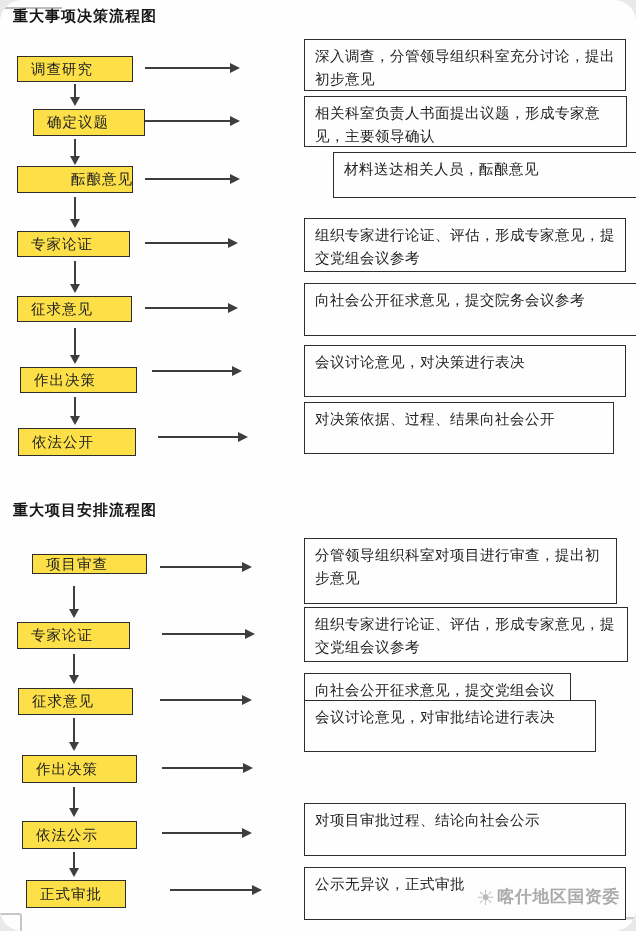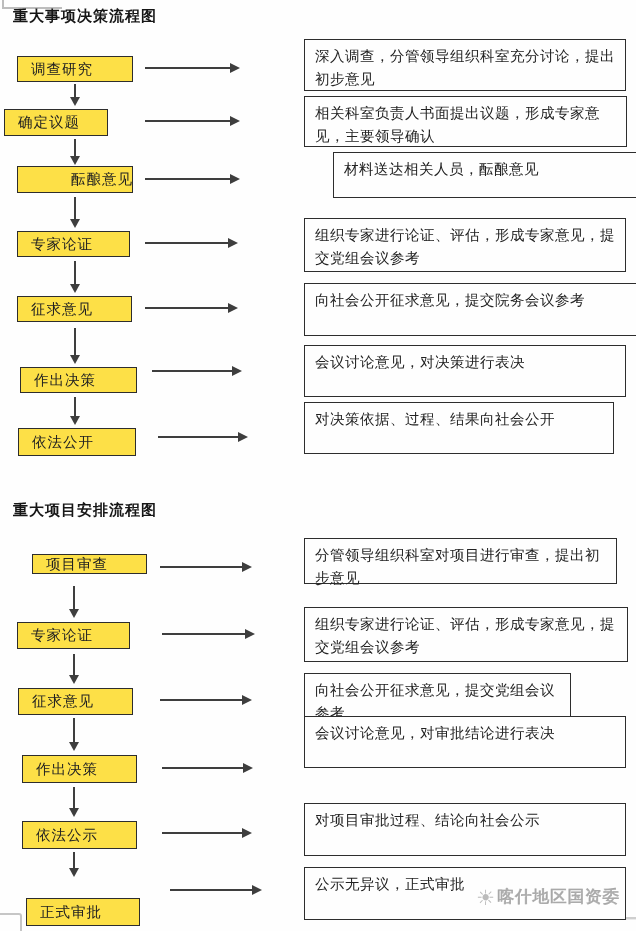--- a/index.html
+++ b/index.html
@@ -4,20 +4,21 @@
 <style>
   html,body{margin:0;padding:0;background:#e9e9e9;}
   .canvas{
     position:relative;
     width:636px;height:931px;
     margin:0 auto;
     background:#fefefe;
     overflow:hidden;
     font-family:"Liberation Sans","DejaVu Sans",sans-serif;
     color:#1f1f1f;
+    border-radius:22px;
   }
   .sec-title{
     position:absolute;
     font-size:15px;
     font-weight:bold;
     letter-spacing:1px;
     color:#161616;
     white-space:nowrap;
   }
   .node{
@@ -133,21 +134,21 @@
 
   <div class="node" style="left:17px;top:56px;width:116px;height:26px;">
     <span class="nlabel">调查研究</span>
   </div>
   <div class="harrow" style="left:145px;top:67px;width:86px;"></div>
   <div class="dbox" style="left:304px;top:39px;width:322px;height:52px;">
     <span class="dtext">深入调查，分管领导组织科室充分讨论，提出初步意见</span>
   </div>
   <div class="varrow" style="left:74px;top:84px;height:14px;"></div>
 
-  <div class="node" style="left:4px;top:109px;width:104px;height:27px;">
+  <div class="node" style="left:33px;top:109px;width:112px;height:27px;">
     <span class="nlabel">确定议题</span>
   </div>
   <div class="harrow" style="left:145px;top:120px;width:86px;"></div>
   <div class="dbox" style="left:304px;top:96px;width:323px;height:51px;">
     <span class="dtext">相关科室负责人书面提出议题，形成专家意见，主要领导确认</span>
   </div>
   <div class="varrow" style="left:74px;top:139px;height:18px;"></div>
 
   <div class="node" style="left:17px;top:166px;width:116px;height:27px;padding-left:40px;">
     <span class="nlabel">酝酿意见</span>
@@ -192,21 +193,21 @@
   <div class="dbox" style="left:304px;top:402px;width:310px;height:52px;">
     <span class="dtext">对决策依据、过程、结果向社会公开</span>
   </div>
 
   <div class="sec-title" style="left:13px;top:501px;">重大项目安排流程图</div>
 
   <div class="node" style="left:32px;top:554px;width:115px;height:20px;">
     <span class="nlabel">项目审查</span>
   </div>
   <div class="harrow" style="left:160px;top:566px;width:83px;"></div>
-  <div class="dbox" style="left:304px;top:538px;width:313px;height:46px;">
+  <div class="dbox" style="left:304px;top:538px;width:313px;height:66px;">
     <span class="dtext">分管领导组织科室对项目进行审查，提出初步意见</span>
   </div>
   <div class="varrow" style="left:73px;top:586px;height:24px;"></div>
 
   <div class="node" style="left:17px;top:622px;width:113px;height:27px;">
     <span class="nlabel">专家论证</span>
   </div>
   <div class="harrow" style="left:162px;top:633px;width:84px;"></div>
   <div class="dbox" style="left:304px;top:607px;width:324px;height:55px;">
     <span class="dtext">组织专家进行论证、评估，形成专家意见，提交党组会议参考</span>
@@ -219,35 +220,35 @@
   <div class="harrow" style="left:160px;top:699px;width:83px;"></div>
   <div class="dbox" style="left:304px;top:673px;width:267px;height:56px;">
     <span class="dtext">向社会公开征求意见，提交党组会议参考</span>
   </div>
   <div class="varrow" style="left:73px;top:718px;height:25px;"></div>
 
   <div class="node" style="left:22px;top:755px;width:115px;height:28px;">
     <span class="nlabel">作出决策</span>
   </div>
   <div class="harrow" style="left:162px;top:767px;width:82px;"></div>
-  <div class="dbox" style="left:304px;top:716px;width:322px;height:52px;">
+  <div class="dbox" style="left:304px;top:700px;width:292px;height:52px;">
     <span class="dtext">会议讨论意见，对审批结论进行表决</span>
   </div>
   <div class="varrow" style="left:73px;top:787px;height:22px;"></div>
 
   <div class="node" style="left:22px;top:821px;width:115px;height:28px;">
     <span class="nlabel">依法公示</span>
   </div>
   <div class="harrow" style="left:162px;top:832px;width:81px;"></div>
   <div class="dbox" style="left:304px;top:803px;width:322px;height:53px;">
     <span class="dtext">对项目审批过程、结论向社会公示</span>
   </div>
   <div class="varrow" style="left:73px;top:852px;height:17px;"></div>
 
-  <div class="node" style="left:26px;top:880px;width:114px;height:28px;margin-top:18px;">
+  <div class="node" style="left:26px;top:880px;width:100px;height:28px;">
     <span class="nlabel">正式审批</span>
   </div>
   <div class="harrow" style="left:170px;top:889px;width:83px;"></div>
   <div class="dbox" style="left:304px;top:867px;width:322px;height:53px;">
     <span class="dtext">公示无异议，正式审批</span>
   </div>
 
   <div class="watermark">
     <span class="wm-icon">☀</span>
     <span class="wm-text">喀什地区国资委</span>

